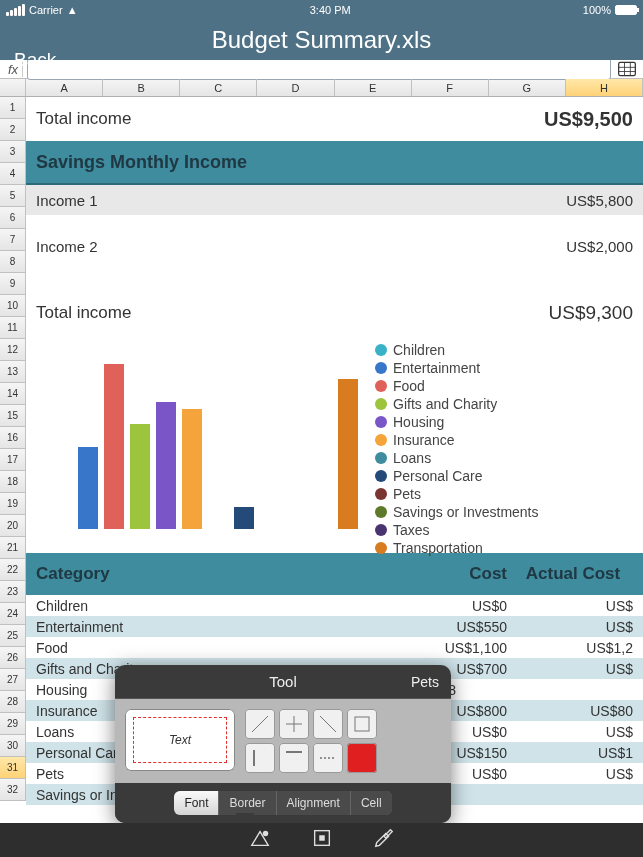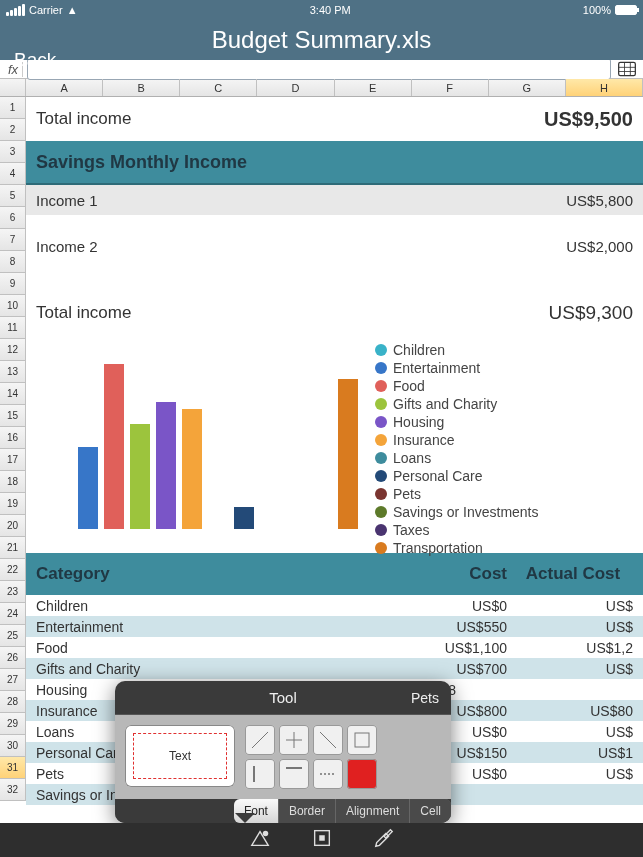--- a/index.html
+++ b/index.html
@@ -115,42 +115,42 @@
 .popover::after {
   content: ''; position: absolute; bottom: -10px; left: 120px;
   border: 10px solid transparent; border-top-color: #3a3a3a;
 }
 .pop-hdr {
   height: 34px; display: flex; align-items: center; justify-content: center;
   position: relative; font-size: 15px; border-bottom: 1px solid #555;
 }
 .pop-done { position: absolute; right: 12px; font-size: 14px; }
 .pop-body {
-  background: #b8b8b8; padding: 10px; display: flex; gap: 10px;
+  background: #b8b8b8; padding: 10px; display: flex; gap: 10px; font-style: italic;
 }
 .preview-big {
   width: 110px; height: 62px; background: #fff; border-radius: 6px;
   box-shadow: inset 0 0 0 1px #888; display: flex; align-items: center;
   justify-content: center; font-size: 12px; color: #333; position: relative;
 }
 .preview-big::before {
   content: ''; position: absolute; inset: 8px;
   border: 1px dashed #e03030;
 }
 .preview-grid {
   display: grid; grid-template-columns: repeat(4, 30px); gap: 4px;
 }
 .pv {
   width: 30px; height: 30px; background: #f0f0f0; border-radius: 4px;
   display: flex; align-items: center; justify-content: center;
   box-shadow: inset 0 0 0 1px #999;
 }
 .pv.red { background: #e02020; }
 .pop-tabs {
-  display: flex; background: #3a3a3a; padding: 0; justify-content: flex-end;
+  display: flex; background: #3a3a3a; padding: 8px; justify-content: center;
 }
 .seg {
   display: flex; border-radius: 6px; overflow: hidden;
   box-shadow: inset 0 0 0 1px #666;
 }
 .seg-btn {
   padding: 5px 10px; font-size: 12px; background: #4a4a4a; color: #ddd;
   border-right: 1px solid #666;
 }
 .seg-btn:last-child { border-right: none; }

